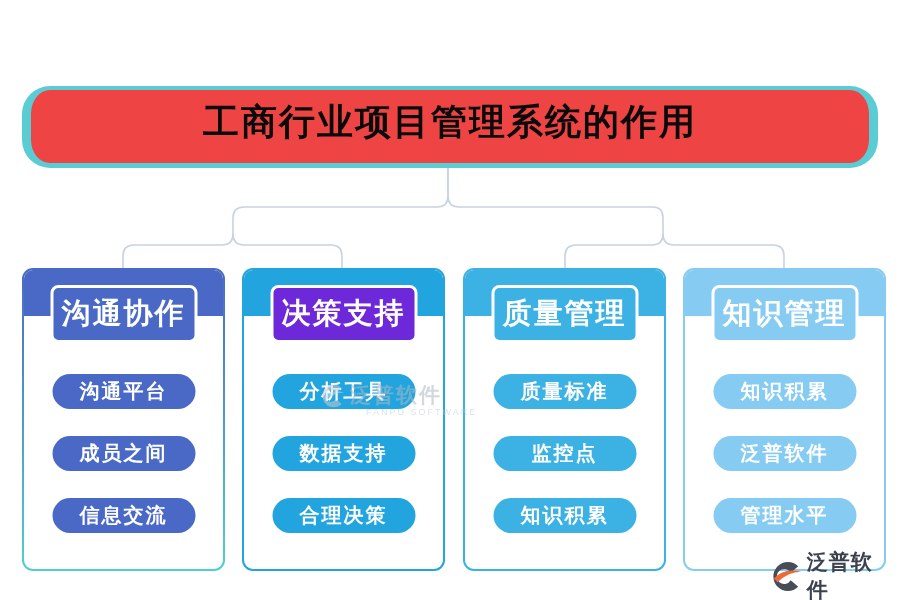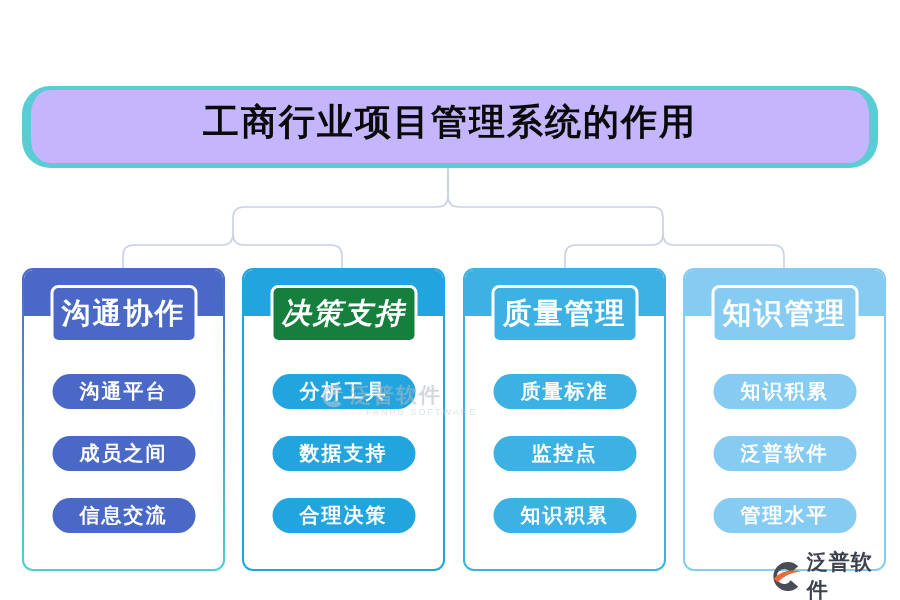--- a/index.html
+++ b/index.html
@@ -3,21 +3,21 @@
 <meta charset="utf-8">
 <style>
   html,body { margin:0; padding:0; background:#ffffff; }
   .stage {
     position:relative; width:900px; height:600px; background:#ffffff;
     font-family:"Liberation Serif","DejaVu Serif",serif; overflow:hidden;
   }
   
   .title-box {
     position:absolute; left:22px; top:86px; width:856px; height:82px;
-    box-sizing:border-box; background:#c4b5fd;
+    box-sizing:border-box; background:#ef4444;
     border-style:solid; border-color:#5accd3;
     border-width:4px 9px 5px 9px; border-radius:28px;
     display:flex; align-items:center; justify-content:center;
     z-index:2;
     text-align:center;
   }
   .title-text {
     font-size:36px; font-weight:bold; color:#0a0a0a; letter-spacing:2px;
     padding-bottom:8px;
   }
@@ -86,21 +86,21 @@
           <div class="column-band" style="background: rgb(74, 105, 198);"></div>
           <div class="column-header" style="background: rgb(74, 105, 198);">沟通协作</div>
           <div class="pill" style="top: 104px; background: rgb(74, 105, 198);">沟通平台</div>
           <div class="pill" style="top: 166px; background: rgb(74, 105, 198);">成员之间</div>
           <div class="pill" style="top: 228px; background: rgb(74, 105, 198);">信息交流</div>
         </div>
       </div>
       <div class="column" style="left: 242px; background: linear-gradient(rgb(34, 164, 222), rgb(34, 164, 222));">
         <div class="column-inner">
           <div class="column-band" style="background: rgb(34, 164, 222);"></div>
-          <div class="column-header" style="background: #15803d; font-style: italic;">决策支持</div>
+          <div class="column-header" style="background: #6d28d9;">决策支持</div>
           <div class="pill" style="top: 104px; background: rgb(34, 164, 222);">分析工具</div>
           <div class="pill" style="top: 228px; background: rgb(34, 164, 222);">合理决策</div>
           <div class="pill" style="top: 166px; background: rgb(34, 164, 222);">数据支持</div>
         </div>
       </div>
       <div class="column" style="left: 463px; background: linear-gradient(rgb(60, 177, 228), rgb(60, 177, 228)); text-decoration: underline;">
         <div class="column-inner">
           <div class="column-band" style="background: rgb(60, 177, 228);"></div>
           <div class="column-header" style="background: rgb(60, 177, 228);">质量管理</div>
           <div class="pill" style="top: 104px; background: rgb(60, 177, 228);">质量标准</div>

